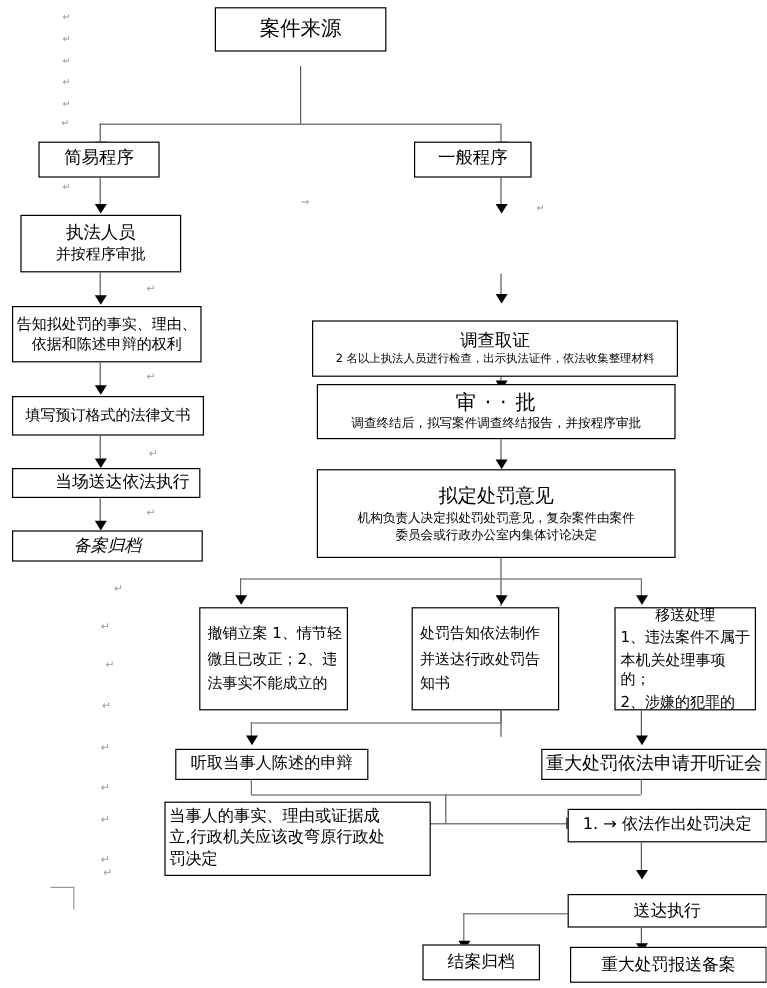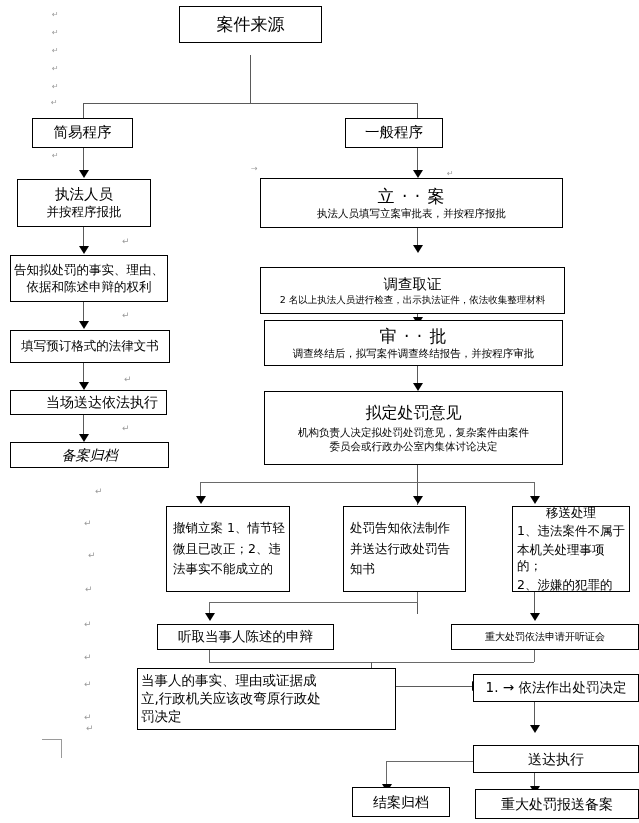--- a/index.html
+++ b/index.html
@@ -149,44 +149,40 @@
   <div class="box" style="left:32px;top:118px;width:101px;height:30px;">
     <span class="ttl t15 cjk">简易程序</span>
   </div>
 
   <div class="box" style="left:345px;top:118px;width:98px;height:30px;">
     <span class="ttl t15 cjk">一般程序</span>
   </div>
 
   <div class="box" style="left:17px;top:179px;width:134px;height:48px;">
     <span class="ttl t15 cjk">执法人员</span>
-    <span class="sub t13 cjk">并按程序报批</span>
+    <span class="sub t13 cjk">并按程序审批</span>
   </div>
 
   <div class="box" style="left:10px;top:255px;width:158px;height:47px;">
     <span class="sub t13 cjk wide">告知拟处罚的事实、理由、</span>
     <span class="sub t13 cjk wide">依据和陈述申辩的权利</span>
   </div>
 
   <div class="box" style="left:10px;top:330px;width:160px;height:33px;">
     <span class="sub t13 cjk">填写预订格式的法律文书</span>
   </div>
 
   <div class="box" style="left:10px;top:390px;width:157px;height:25px;">
     <span class="ttl t14 t13 cjk" style="font-size:14px;margin-left:27px;">当场送达依法执行</span>
   </div>
 
   <div class="box" style="left:10px;top:442px;width:159px;height:26px;">
     <span class="ttl cjk" style="font-size:14px;font-style:italic;">备案归档</span>
   </div>
 
-  <div class="box" style="left:260px;top:178px;width:303px;height:50px;">
-    <span class="ttl cjk" style="font-size:17px;letter-spacing:1px;">立 · · 案</span>
-    <span class="sub t11 cjk">执法人员填写立案审批表，并按程序报批</span>
-  </div>
 
   <div class="box" style="left:260px;top:267px;width:305px;height:47px;">
     <span class="ttl t15 cjk">调查取证</span>
     <span class="sub t10 cjk">2 名以上执法人员进行检查，出示执法证件，依法收集整理材料</span>
   </div>
 
   <div class="box" style="left:264px;top:320px;width:299px;height:46px;">
     <span class="ttl cjk" style="font-size:17px;letter-spacing:1px;">审 · · 批</span>
     <span class="sub t11 cjk">调查终结后，拟写案件调查终结报告，并按程序审批</span>
   </div>
@@ -209,29 +205,29 @@
     <span class="sub t13 cjk wide lalign" style="padding-left:6px;margin-top:4px;">知书</span>
   </div>
 
   <div class="box" style="left:512px;top:506px;width:118px;height:86px;align-items:flex-start;">
     <span class="sub t13 cjk wide" style="text-align:center;">移送处理</span>
     <span class="sub t13 cjk wide lalign" style="padding-left:4px;margin-top:2px;">1、违法案件不属于</span>
     <span class="sub t13 cjk wide lalign" style="padding-left:4px;margin-top:2px;">本机关处理事项的；</span>
     <span class="sub t13 cjk wide lalign" style="padding-left:4px;margin-top:2px;">2、涉嫌的犯罪的</span>
   </div>
 
-  <div class="box" style="left:157px;top:624px;width:177px;height:26px;">
+  <div class="box" style="left:146px;top:624px;width:161px;height:26px;">
     <span class="ttl t13 cjk" style="font-size:13.5px;">听取当事人陈述的申辩</span>
   </div>
 
   <div class="box" style="left:451px;top:624px;width:188px;height:26px;">
-    <span class="ttl t13 cjk" style="font-size:10px;">重大处罚依法申请开听证会</span>
-  </div>
-
-  <div class="box" style="left:137px;top:668px;width:259px;height:62px;align-items:flex-start;justify-content:flex-start;padding-top:3px;">
+    <span class="ttl t13 cjk" style="font-size:15px;">重大处罚依法申请开听证会</span>
+  </div>
+
+  <div class="box" style="left:137px;top:668px;width:222px;height:62px;align-items:flex-start;justify-content:flex-start;padding-top:3px;">
     <span class="sub cjk wide lalign" style="font-size:13.5px;">当事人的事实、理由或证据成</span>
     <span class="sub cjk wide lalign" style="font-size:13.5px;">立,行政机关应该改弯原行政处</span>
     <span class="sub cjk wide lalign" style="font-size:13.5px;">罚决定</span>
   </div>
 
   <div class="box" style="left:473px;top:674px;width:166px;height:28px;">
     <span class="ttl cjk" style="font-size:13.5px;">1. → 依法作出处罚决定</span>
   </div>
 
   <div class="box" style="left:473px;top:745px;width:166px;height:28px;">

